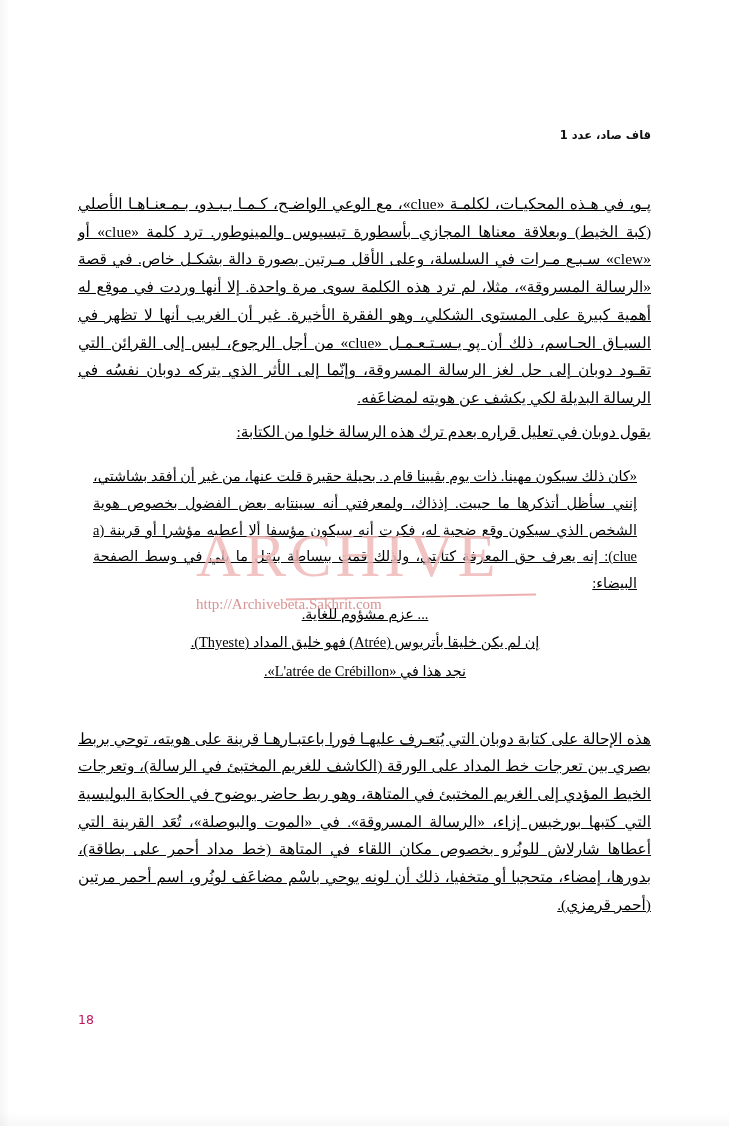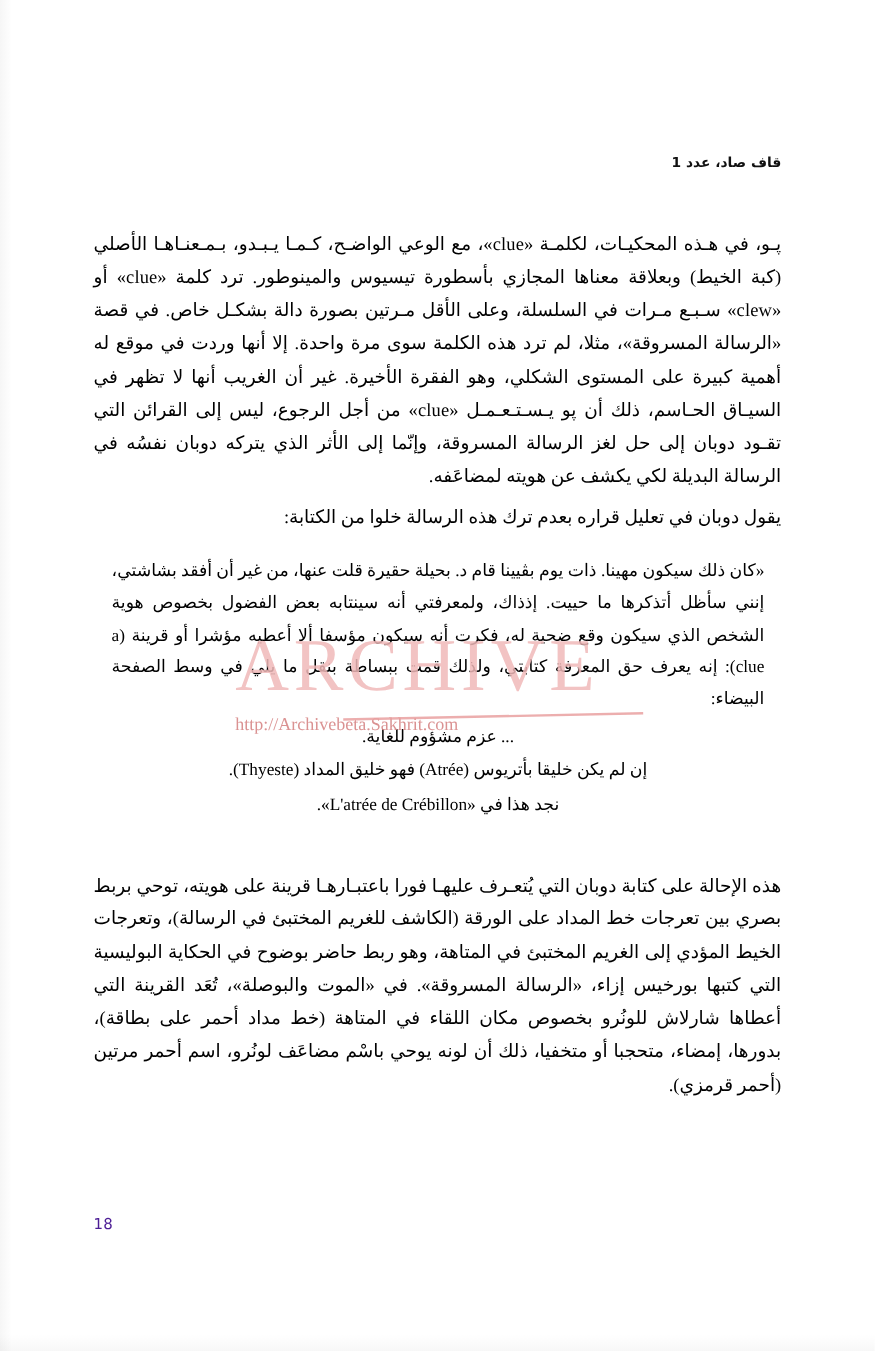--- a/index.html
+++ b/index.html
@@ -40,20 +40,21 @@
     width: 573px;
     direction: rtl;
   }
   p {
     margin: 0;
     font-size: 15.3px;
     line-height: 1.78;
     text-align: justify;
     text-justify: inter-word;
     font-family: "Liberation Serif", "DejaVu Serif", serif;
+    text-decoration: underline;
   }
   .body-text {
     font-size: 15.4px;
     line-height: 1.80;
     letter-spacing: 0.1px;
   }
   .lead-in {
     margin-bottom: 2px;
   }
   .intro-line {
@@ -98,21 +99,21 @@
     line-height: 1.80;
     text-align: justify;
   }
   
   .folio {
     position: absolute;
     left: 78px;
     top: 1012px;
     font-family: "DejaVu Sans", "Liberation Sans", sans-serif;
     font-size: 12.5px;
-    color: #4c1d95;
+    color: #be185d;
     direction: ltr;
   }
   
   .watermark {
     position: absolute;
     top: 528px;
     left: 196px;
     width: 400px;
     text-align: left;
     pointer-events: none;

